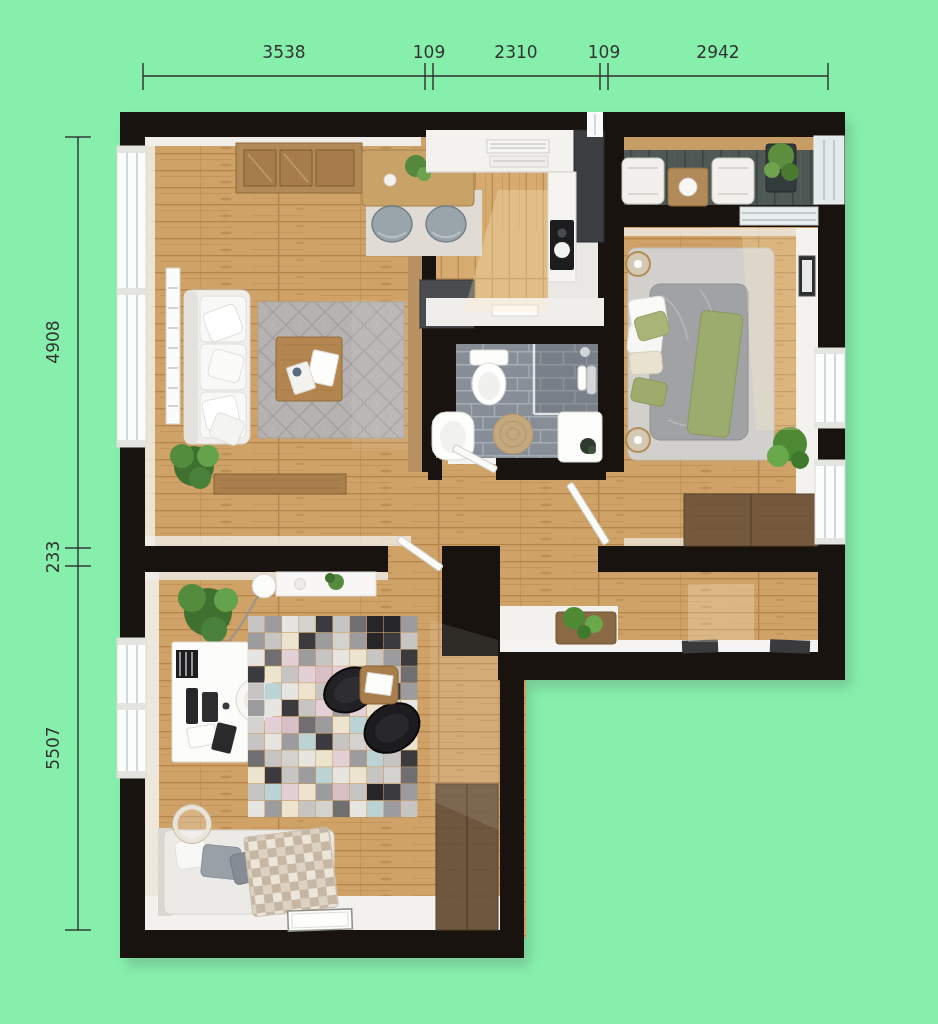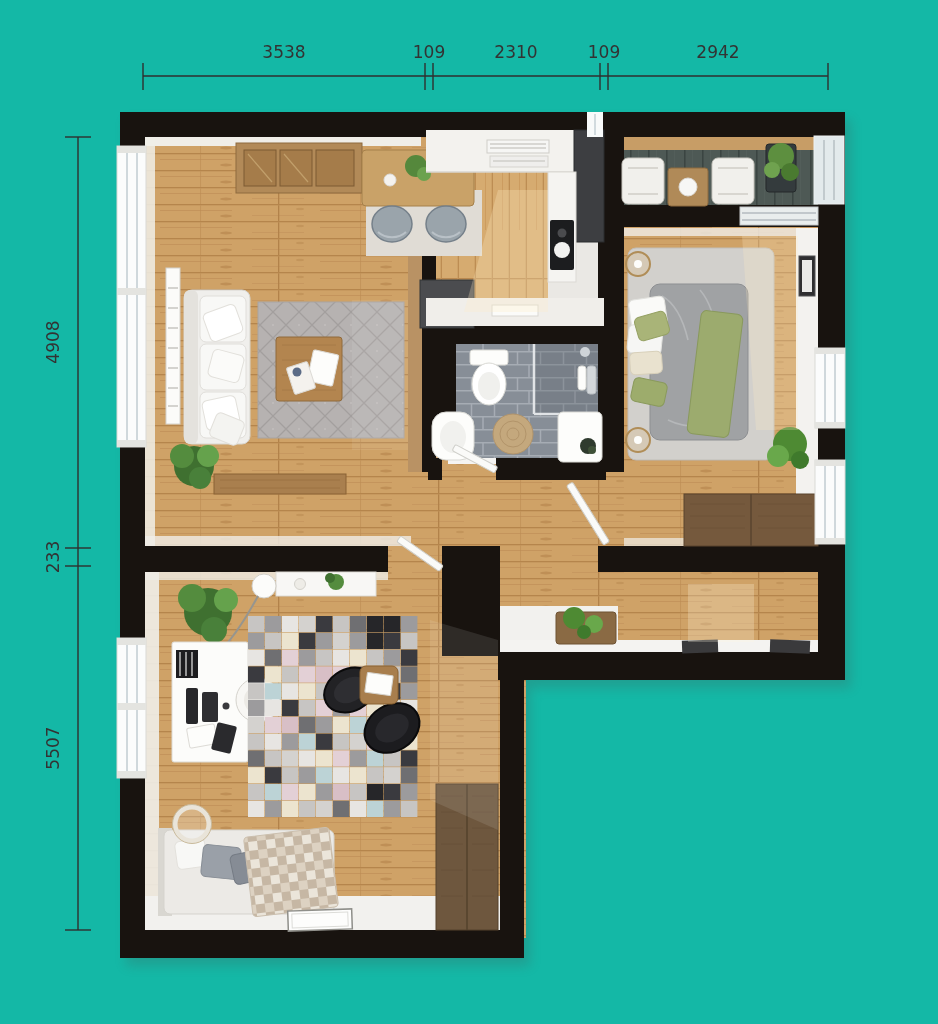--- a/index.html
+++ b/index.html
@@ -1,16 +1,16 @@
 <!DOCTYPE html>
 <html><head>
 <meta charset="utf-8">
 <style>
   html,body{margin:0;padding:0;background:#ffffff;}
-  .stage{position:relative;width:938px;height:1024px;background:#14b8a6;overflow:hidden;
+  .stage{position:relative;width:938px;height:1024px;background:#86efac;overflow:hidden;
          font-family:"DejaVu Sans","Liberation Sans",sans-serif;}
   svg{position:absolute;inset:0;display:block;}
   .dim-text{font-family:"DejaVu Sans","Liberation Sans",sans-serif;font-size:17px;fill:#333333;}
 </style>
 </head>
 <body>
 
 <div class="stage">
 <svg viewBox="0 0 938 1024" width="938" height="1024">
   <defs>

